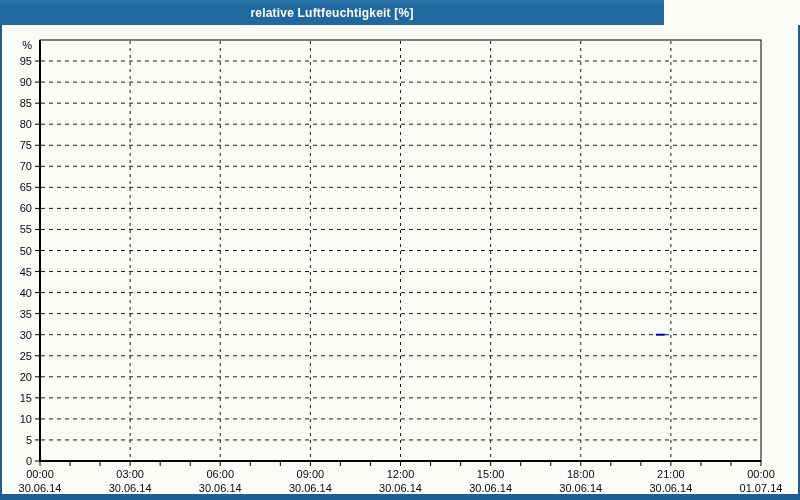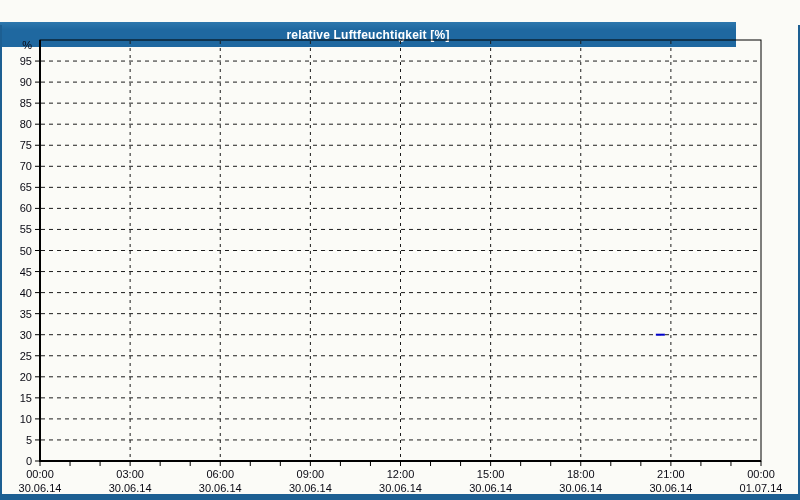--- a/index.html
+++ b/index.html
@@ -7,26 +7,25 @@
     position: relative;
     width: 800px;
     height: 500px;
     background: var(--bg, #fbfbf7);
     overflow: hidden;
     font-family: "Liberation Sans", sans-serif;
   }
   .titlebar {
     position: absolute;
     left: 0; top: 0;
-    width: 736px; height: 25px;
+    width: 664px; height: 25px;
     background: linear-gradient(to bottom, var(--titlebar-hi, #2a74ac) 0%, var(--titlebar, #1f68a0) 30%, var(--titlebar, #1f68a0) 100%);
     display: flex;
     align-items: center;
     justify-content: center;
-    margin-top: 22px;
   }
   .titlebar span {
     color: #ffffff;
     font-size: 12px;
     font-weight: bold;
     letter-spacing: 0.2px;
   }
   .edge { position: absolute; background: var(--border, #1d5f92); }
   .edge.left   { left: 0;  top: 25px; width: 2px; height: 475px; }
   .edge.right  { right: 0; top: 25px; width: 2px; height: 475px; }

